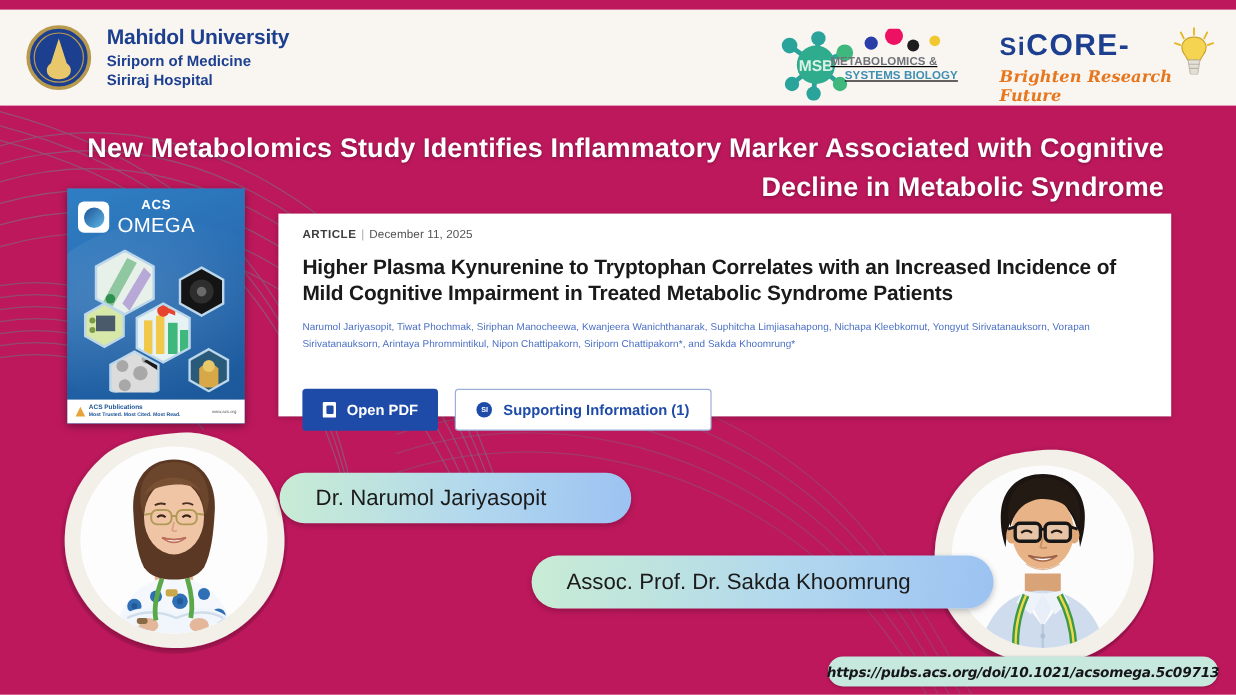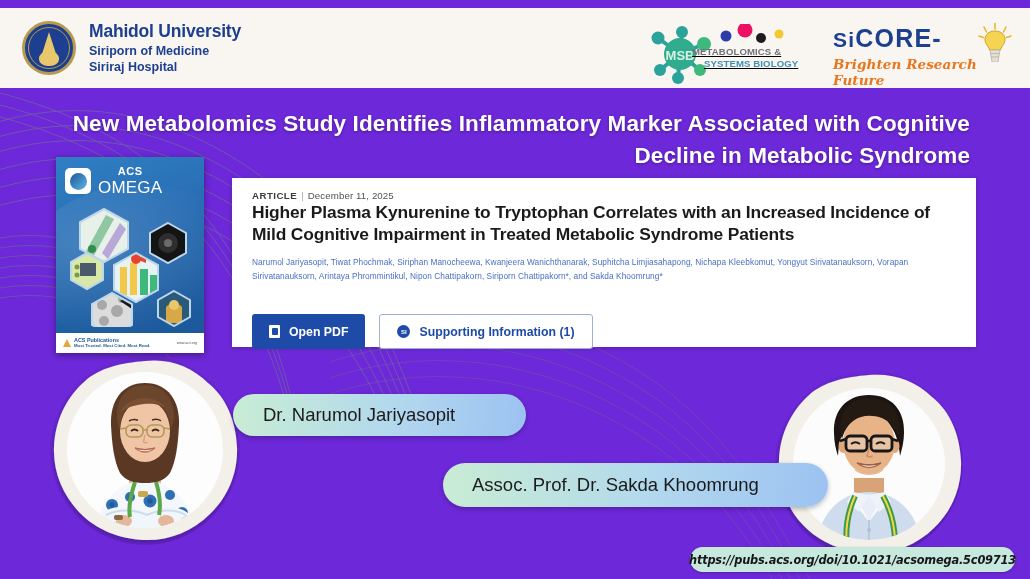--- a/index.html
+++ b/index.html
@@ -4,21 +4,21 @@
 <style>
   * { box-sizing: border-box; margin: 0; padding: 0; }
   html, body {
     width: 1030px; height: 579px;
     font-family: "Liberation Sans", sans-serif;
     overflow: hidden;
   }
   #stage {
     position: relative;
     width: 1030px; height: 579px;
-    background: #6d28d9;
+    background: #be185d;
   }
   
   .texture {
     position: absolute;
     left: 0; top: 88px;
     width: 420px; height: 330px;
     pointer-events: none;
     opacity: .55;
   }
   .texture-r {
@@ -189,21 +189,21 @@
     background: #ffffff;
     padding: 12px 20px 0 20px;
     box-shadow: 0 1px 5px rgba(0,0,0,.22);
   }
   .kicker {
     font-size: 9.7px; color: #525252; letter-spacing: .1px;
   }
   .kicker .lbl { font-weight: 700; color: #3d3d3d; letter-spacing: .45px; }
   .kicker .sep { color: #a9a9a9; margin: 0 4px; }
   .art-title {
-    margin-top: 0;
+    margin-top: 10px;
     font-size: 17.4px; font-weight: 700; color: #1a1a1a;
     line-height: 1.27; letter-spacing: -.15px;
   }
   .authors {
     margin-top: 11px;
     font-size: 8.3px; color: #4a6fc4;
     line-height: 1.62; letter-spacing: .05px;
   }
   .btn-row { margin-top: 13px; display: flex; align-items: center; gap: 14px; }
   .btn {

